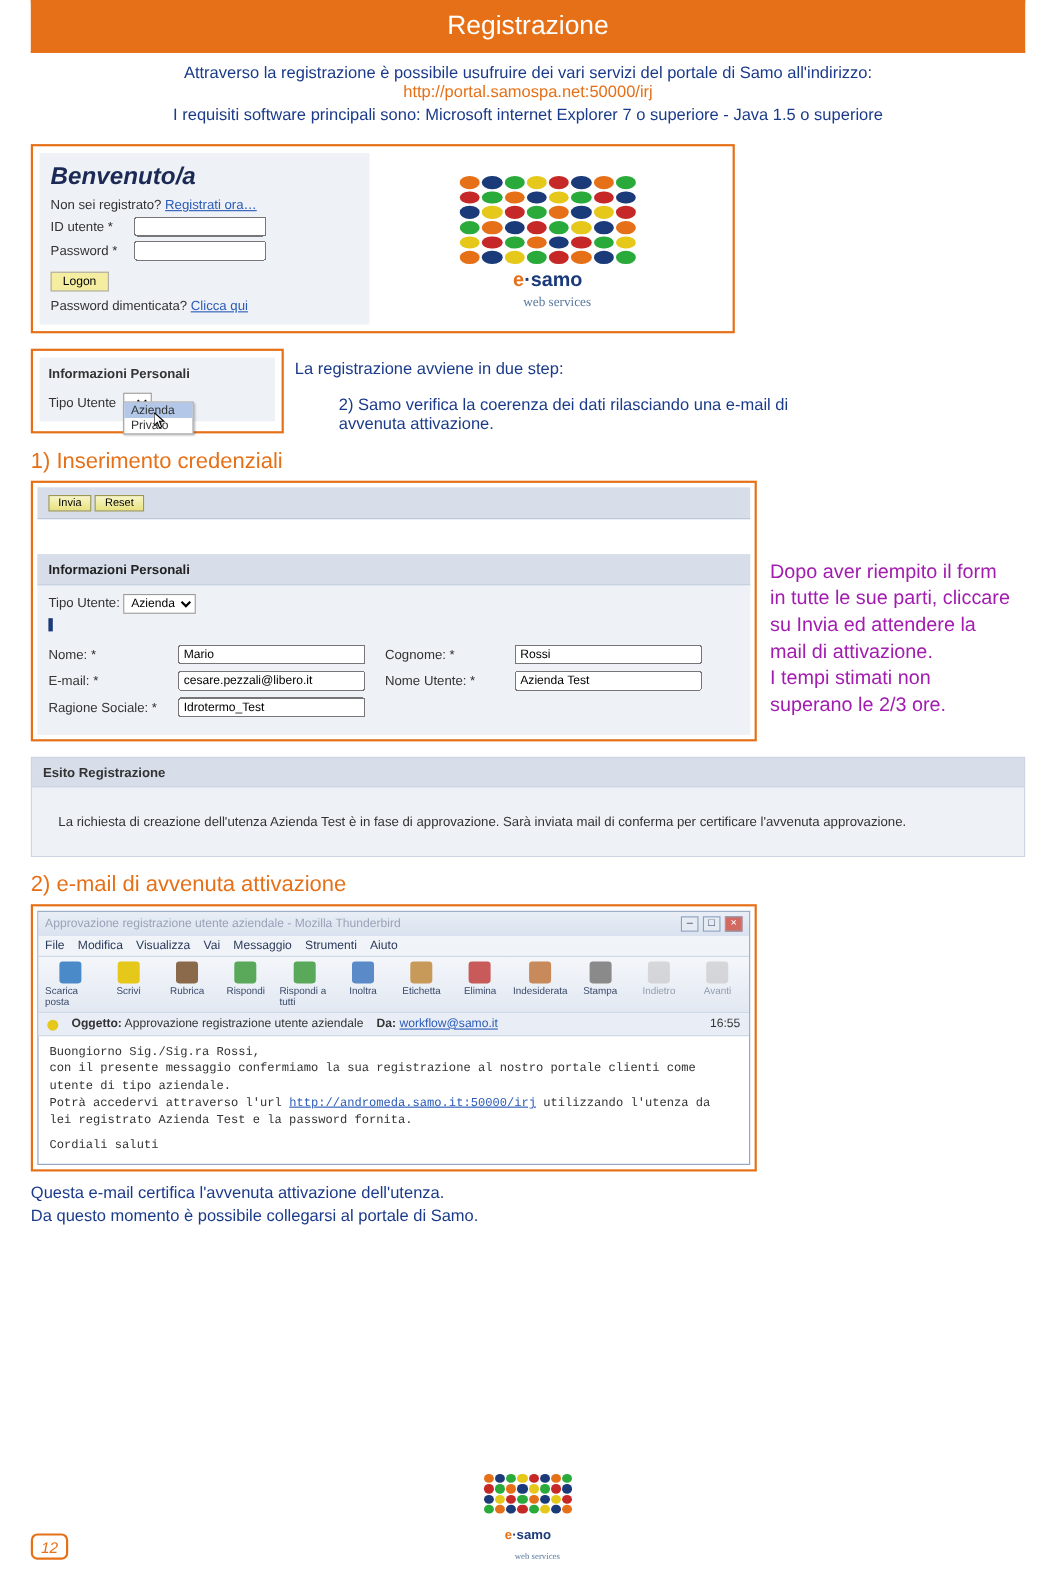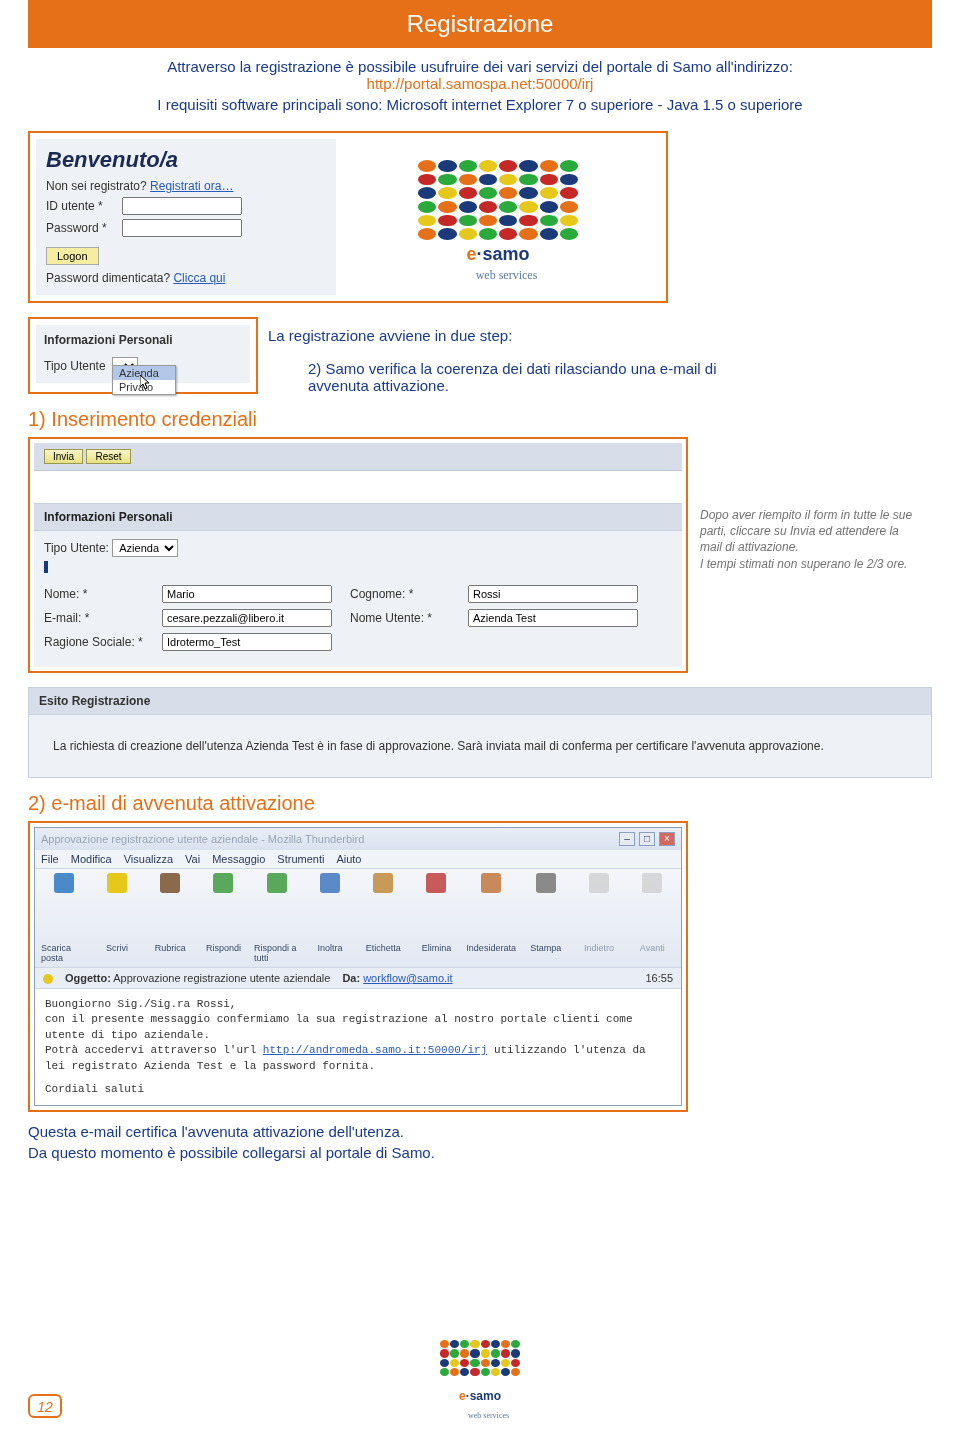--- a/index.html
+++ b/index.html
@@ -178,21 +178,21 @@
     align-items: center;
   }
   .cred-ip input[type=text], .cred-ip select { font-size:11px; padding:1px 3px; }
   .cred-ip input[type=text] { width: 170px; }
   .cred-ip .marker {
     height: 12px; background: #1b3a7a; width: 4px; margin: 4px 10px 4px 10px;
   }
   .nowrap { white-space: nowrap; }
   .cred-wrap { display:flex; }
   .cred-main { flex:0 0 660px; }
-  .cred-side { flex:1; padding: 70px 10px 0 12px; color:#737373; font-size:12px; line-height:1.35;font-style:italic; }
+  .cred-side { flex:1; padding: 70px 10px 0 12px; color:#a21caf; font-size:18px; line-height:1.35; }
 
   
   .esito-wrap {
     margin: 6px 28px 14px;
     border: 1px solid #c7d0df;
   }
   .esito-hdr {
     background: #d7dee9;
     font-weight: bold;
     font-size: 12px;
@@ -235,21 +235,21 @@
   }
   .email-toolbar {
     background: linear-gradient(#f4f6fa,#e2e8f2);
     padding: 4px 6px;
     display: flex;
     gap: 8px;
     border-bottom: 1px solid #cdd7e5;
   }
   .tbtn {
     display:flex; flex-direction:column; align-items:center;
-    font-size: 9px; color:#3a4a6a; width:48px; cursor:pointer;gap:48px;
+    font-size: 9px; color:#3a4a6a; width:48px; cursor:pointer;
   }
   .tbtn .ic { width:20px; height:20px; border-radius:3px; margin-bottom:2px; }
   .tbtn.disabled { opacity:.5; }
   .email-meta {
     background: #e9eef6;
     font-size: 11px;
     padding: 4px 8px;
     display: flex;
     gap: 12px;
     border-bottom: 1px solid #cdd7e5;

